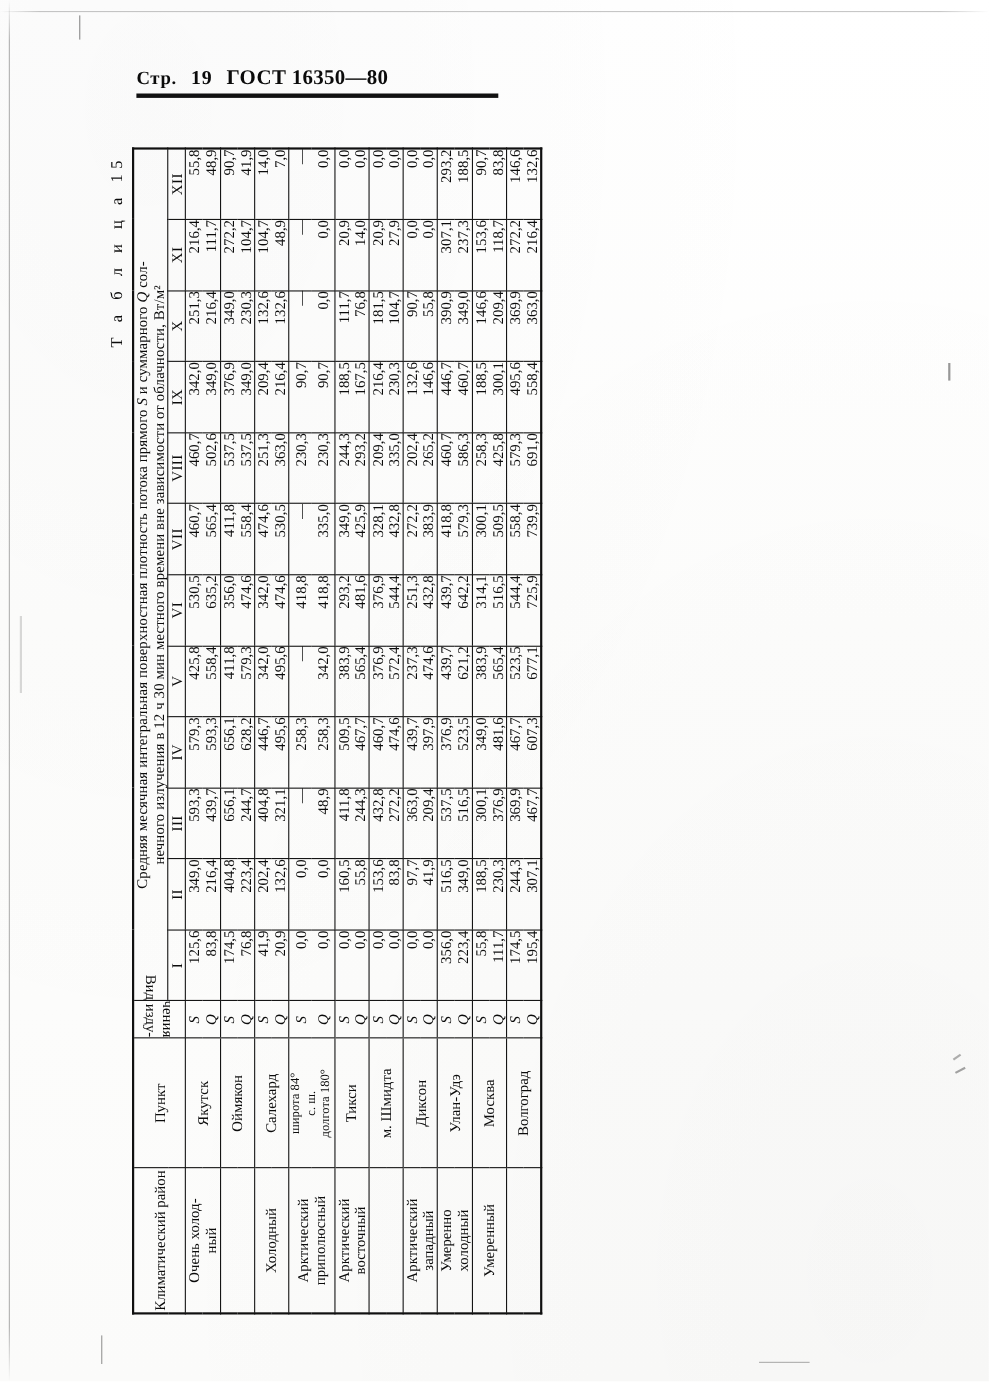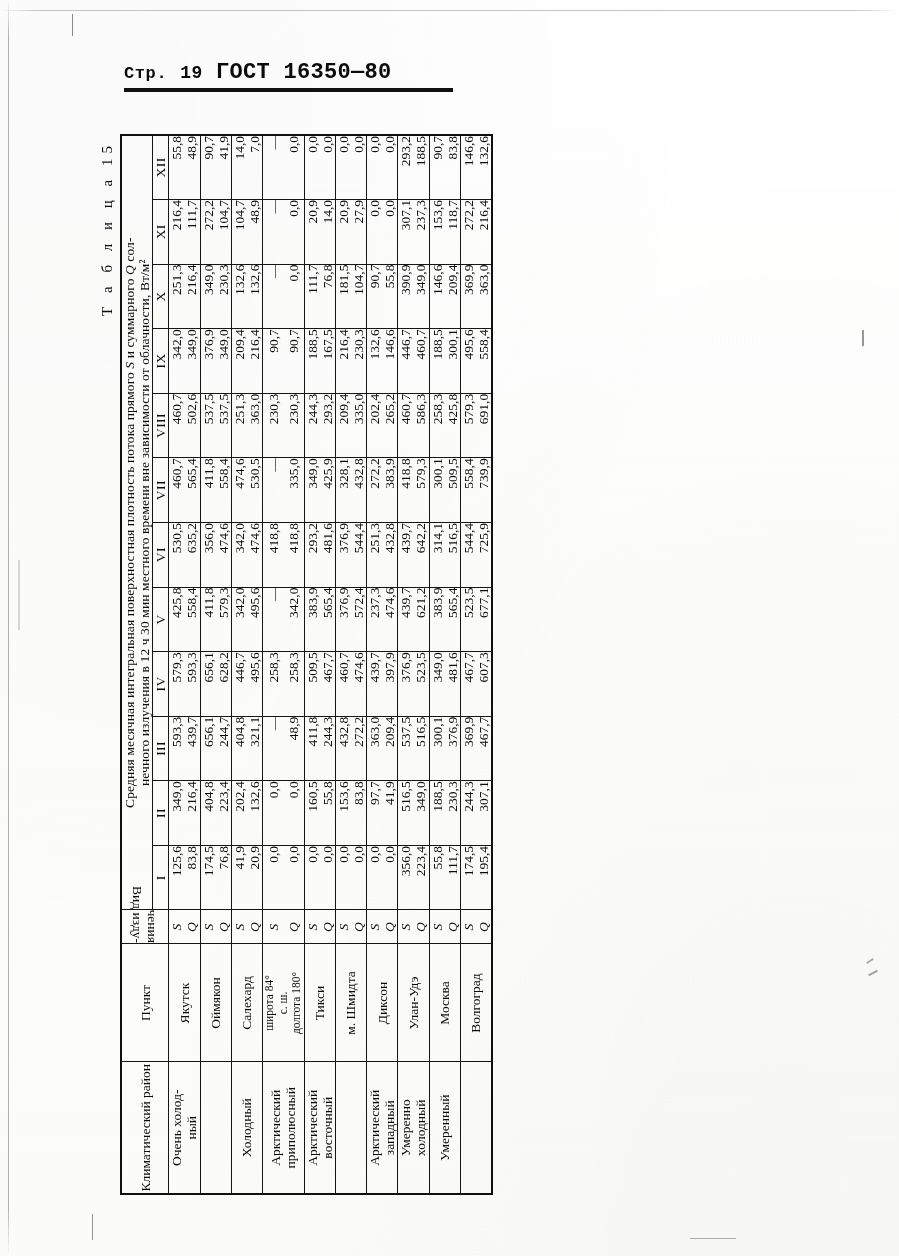--- a/index.html
+++ b/index.html
@@ -31,28 +31,28 @@
   .tick-b{position:absolute;left:92px;top:1214px;width:1px;height:26px;background:rgba(0,0,0,.40);}
   .tick-c{position:absolute;left:18px;top:560px;width:2px;height:70px;background:rgba(0,0,0,.14);}
   .tick-d{position:absolute;left:690px;top:1238px;width:46px;height:1px;background:rgba(0,0,0,.30);}
   .speck1{position:absolute;left:862px;top:330px;width:2px;height:16px;background:rgba(0,0,0,.40);}
   .speck2{position:absolute;left:868px;top:972px;width:10px;height:2px;background:rgba(0,0,0,.35);transform:rotate(-28deg);}
   .speck3{position:absolute;left:866px;top:960px;width:8px;height:2px;background:rgba(0,0,0,.30);transform:rotate(-35deg);}
 
   
   .pagehead{position:absolute;left:124px;top:60px;width:330px;}
   .pagehead .line{
-    font-family:Liberation Mono, monospace;
+    font-family:Liberation Serif, serif;
     font-weight:bold;font-size:19px;letter-spacing:.6px;
     display:flex;align-items:baseline;gap:13px;white-space:nowrap;
   }
   .pagehead .rule{margin-top:3px;height:4px;background:#111;width:329px;}
   .pg-label{font-size:17px;}
   .pg-num{font-size:18px;}
-  .gost{font-size:22px;letter-spacing:.3px;}
+  .gost{font-size:19px;letter-spacing:.3px;}
 
   
   
   .rot-stage{
     position:absolute;
     left:449px; top:665px;           
     width:1060px; height:700px;      
     margin-left:-530px; margin-top:-350px;
     transform:rotate(-90deg);
     transform-origin:50% 50%;

